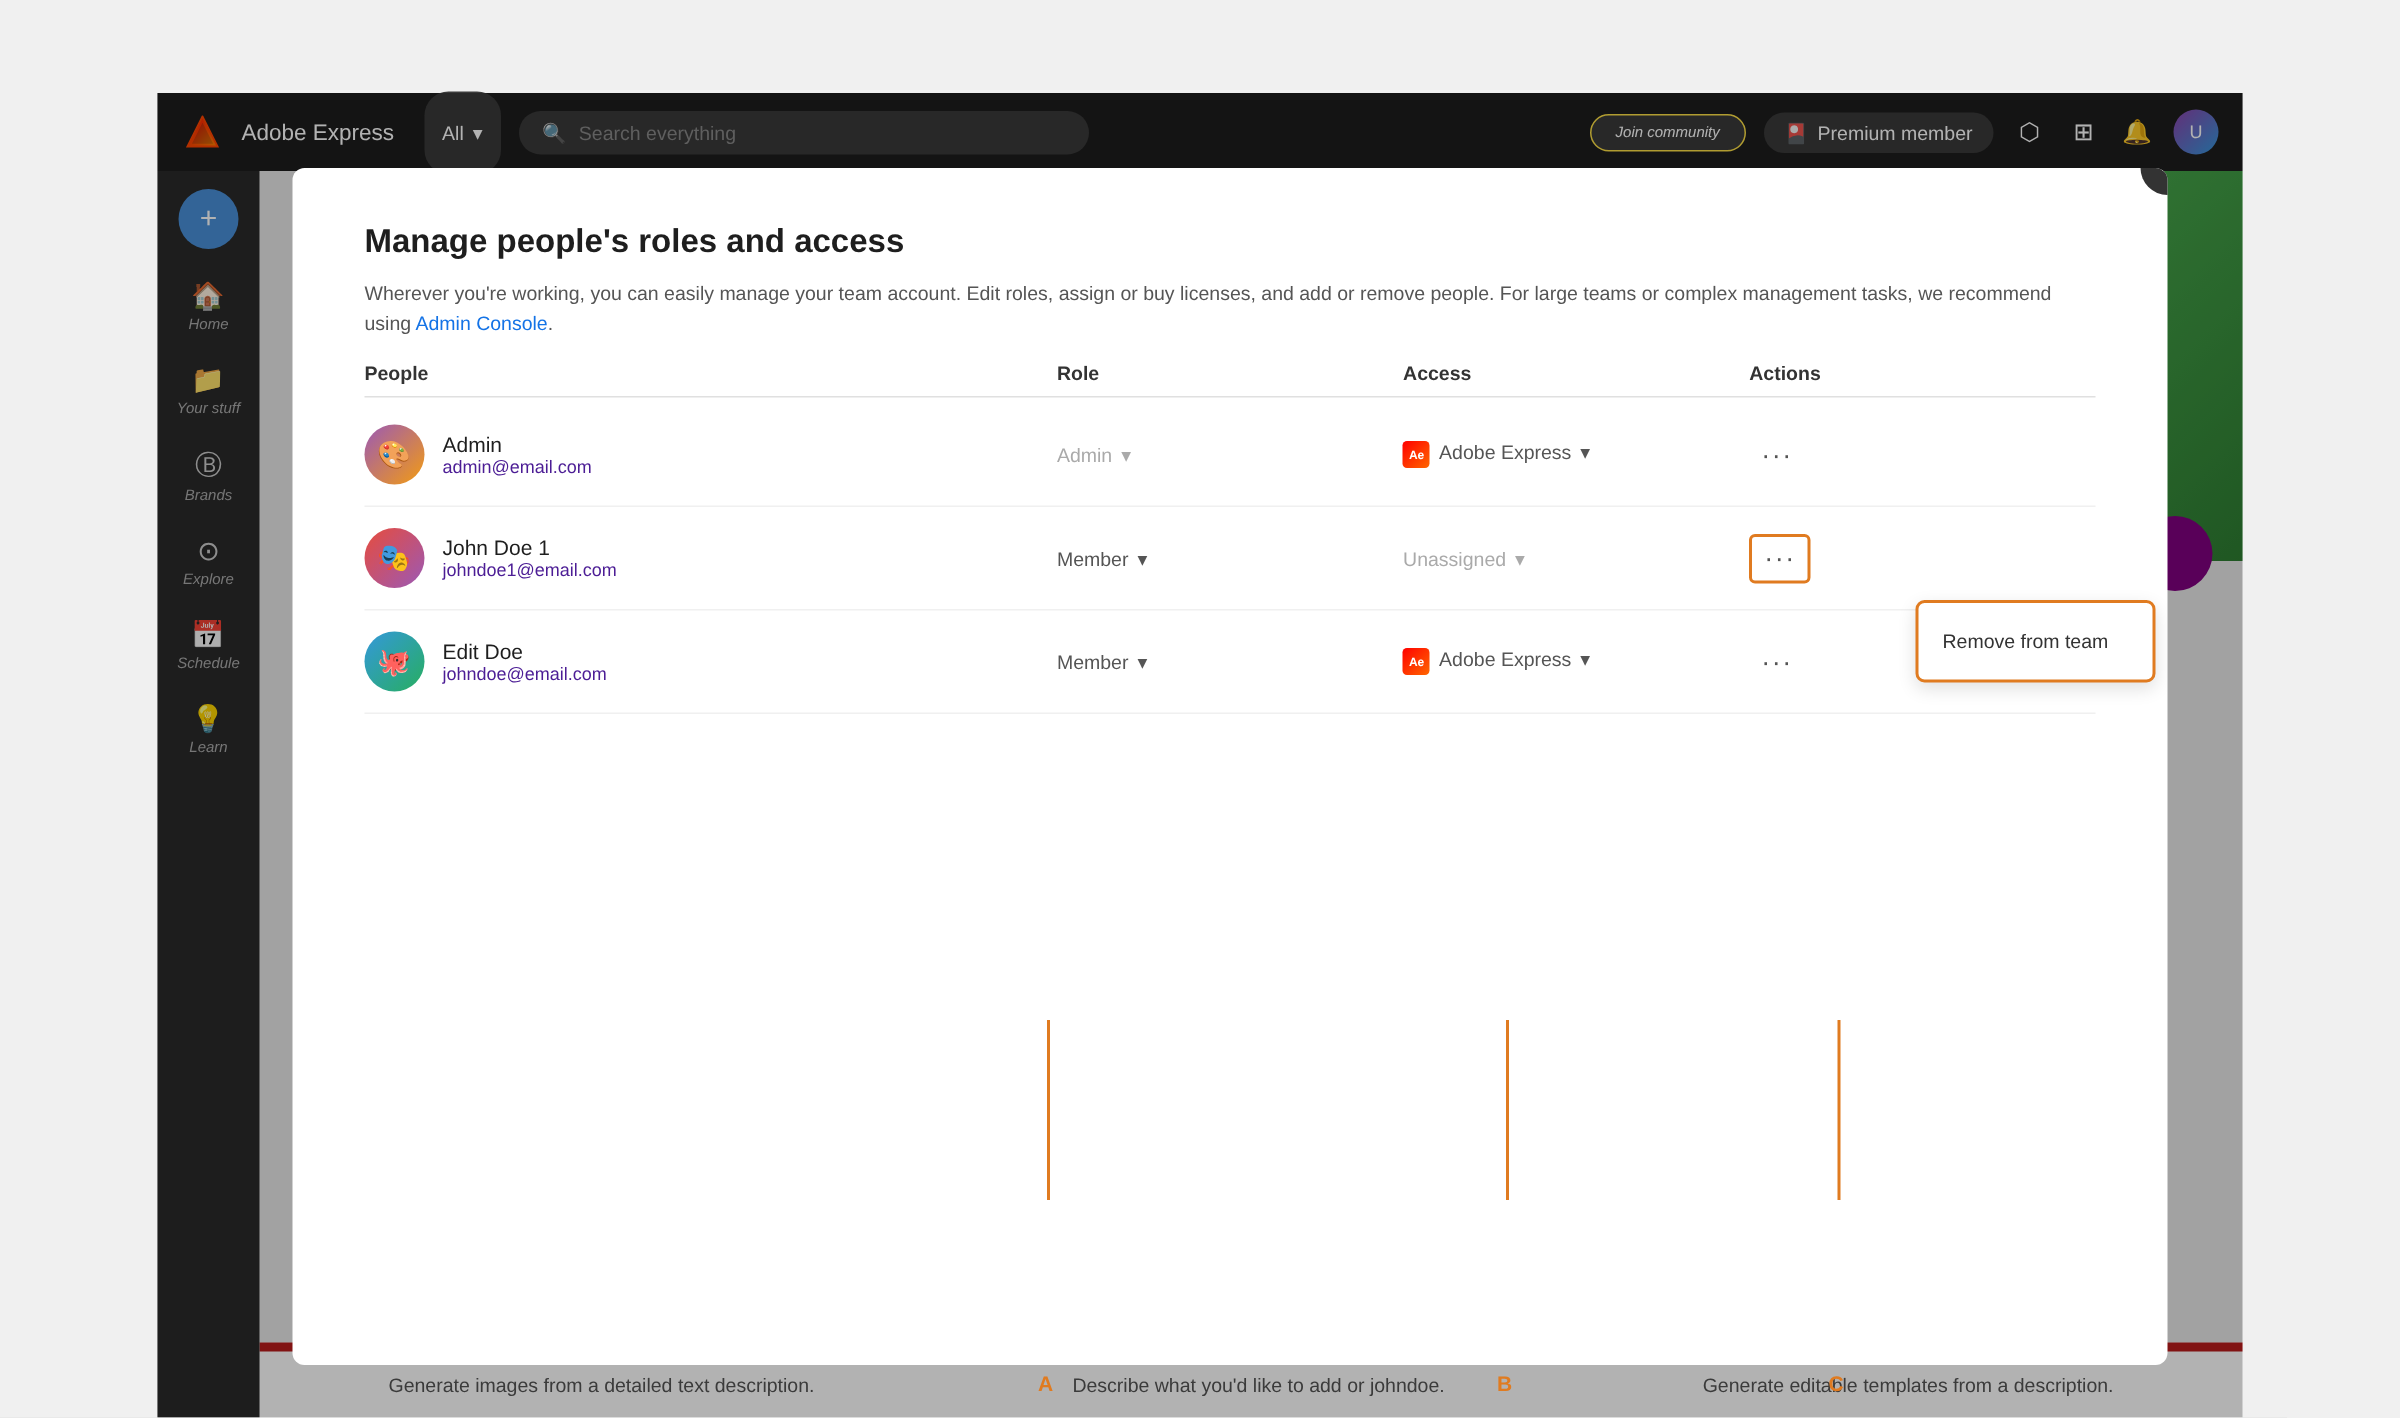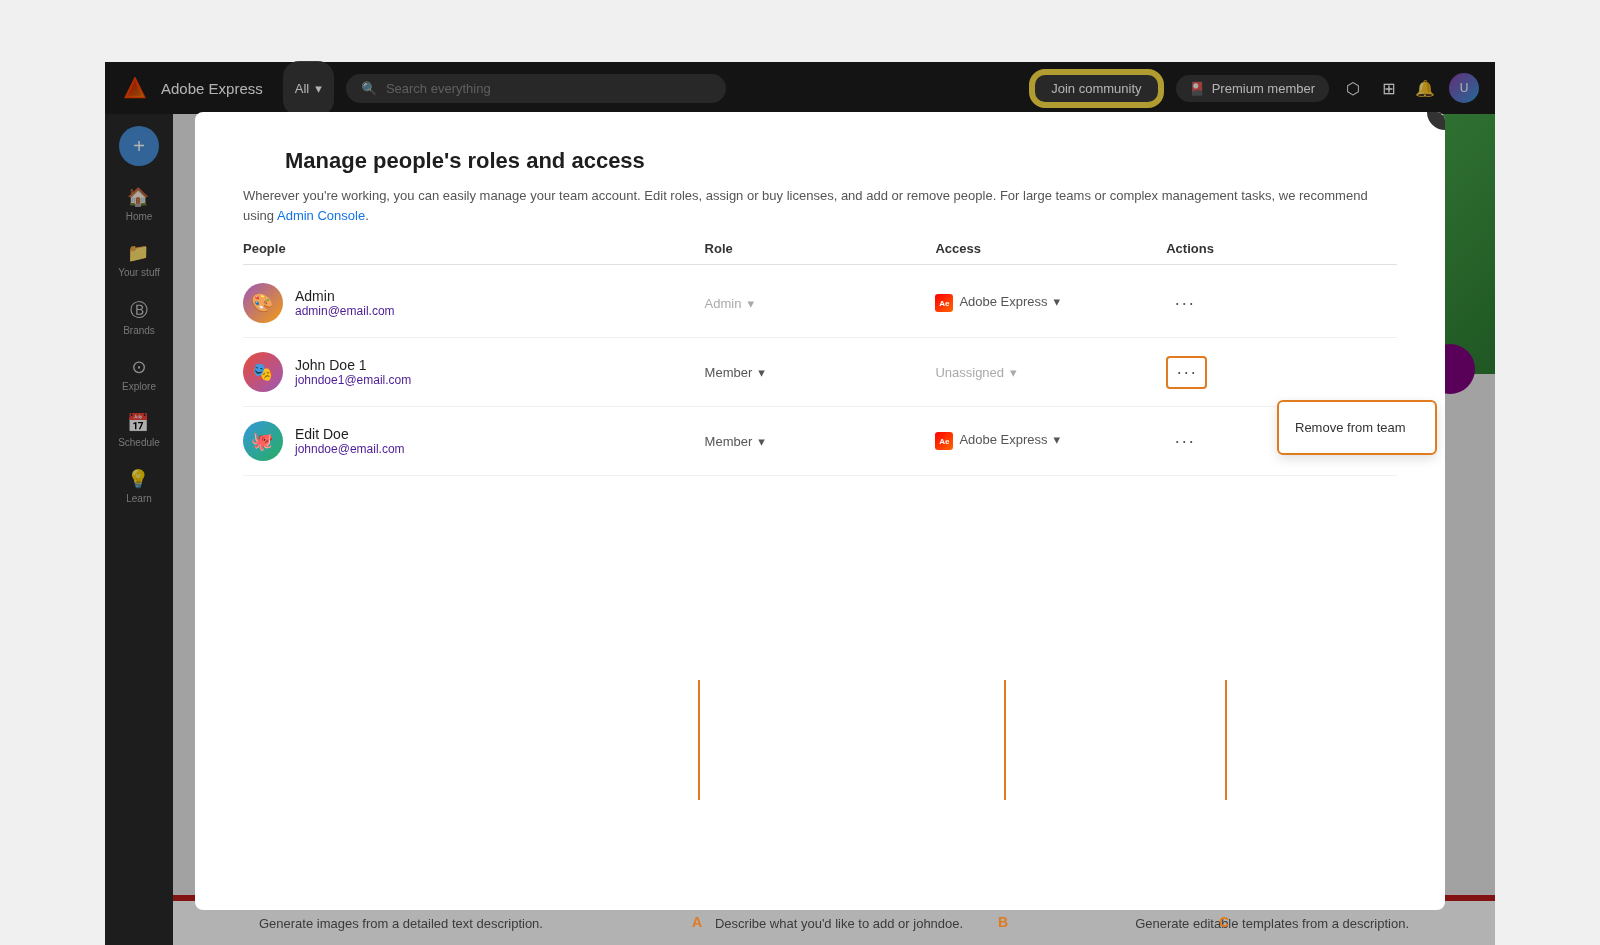--- a/index.html
+++ b/index.html
@@ -73,26 +73,27 @@
 
     .navbar-right {
       margin-left: auto;
       display: flex;
       align-items: center;
       gap: 12px;
     }
 
     .join-btn {
       background: #3a3a3a;
-      border: 6px solid #fde047;
+      border: 1px solid #fde047;
       color: white;
       padding: 6px 16px;
       border-radius: 16px;
-      font-size: 13px;
-      cursor: pointer;
+      font-size: 10px;
+      cursor: pointer;
+      font-style: italic;
     }
 
     .premium-btn {
       background: #3a3a3a;
       border: none;
       color: white;
       padding: 6px 14px;
       border-radius: 16px;
       font-size: 13px;
       cursor: pointer;
@@ -148,20 +149,21 @@
 
     .sidebar-item-icon {
       font-size: 18px;
       color: #ccc;
     }
 
     .sidebar-item-label {
       font-size: 10px;
       color: #aaa;
       text-align: left;
+      font-style: italic;
     }
 
     
     .main-content {
       position: absolute;
       top: 114px; left: 173px; right: 105px;
       bottom: 0;
       background: #e8e8e8;
     }
 
@@ -237,21 +239,20 @@
       padding: 36px 48px 24px;
       flex: 1;
       overflow-y: auto;
     }
 
     .modal-title {
       font-size: 22px;
       font-weight: 600;
       color: #1e1e1e;
       margin-bottom: 12px;
-      margin-left: 42px;
     }
 
     .modal-desc {
       font-size: 13px;
       color: #555;
       line-height: 1.5;
       margin-bottom: 8px;
     }
 
     .modal-desc a {

